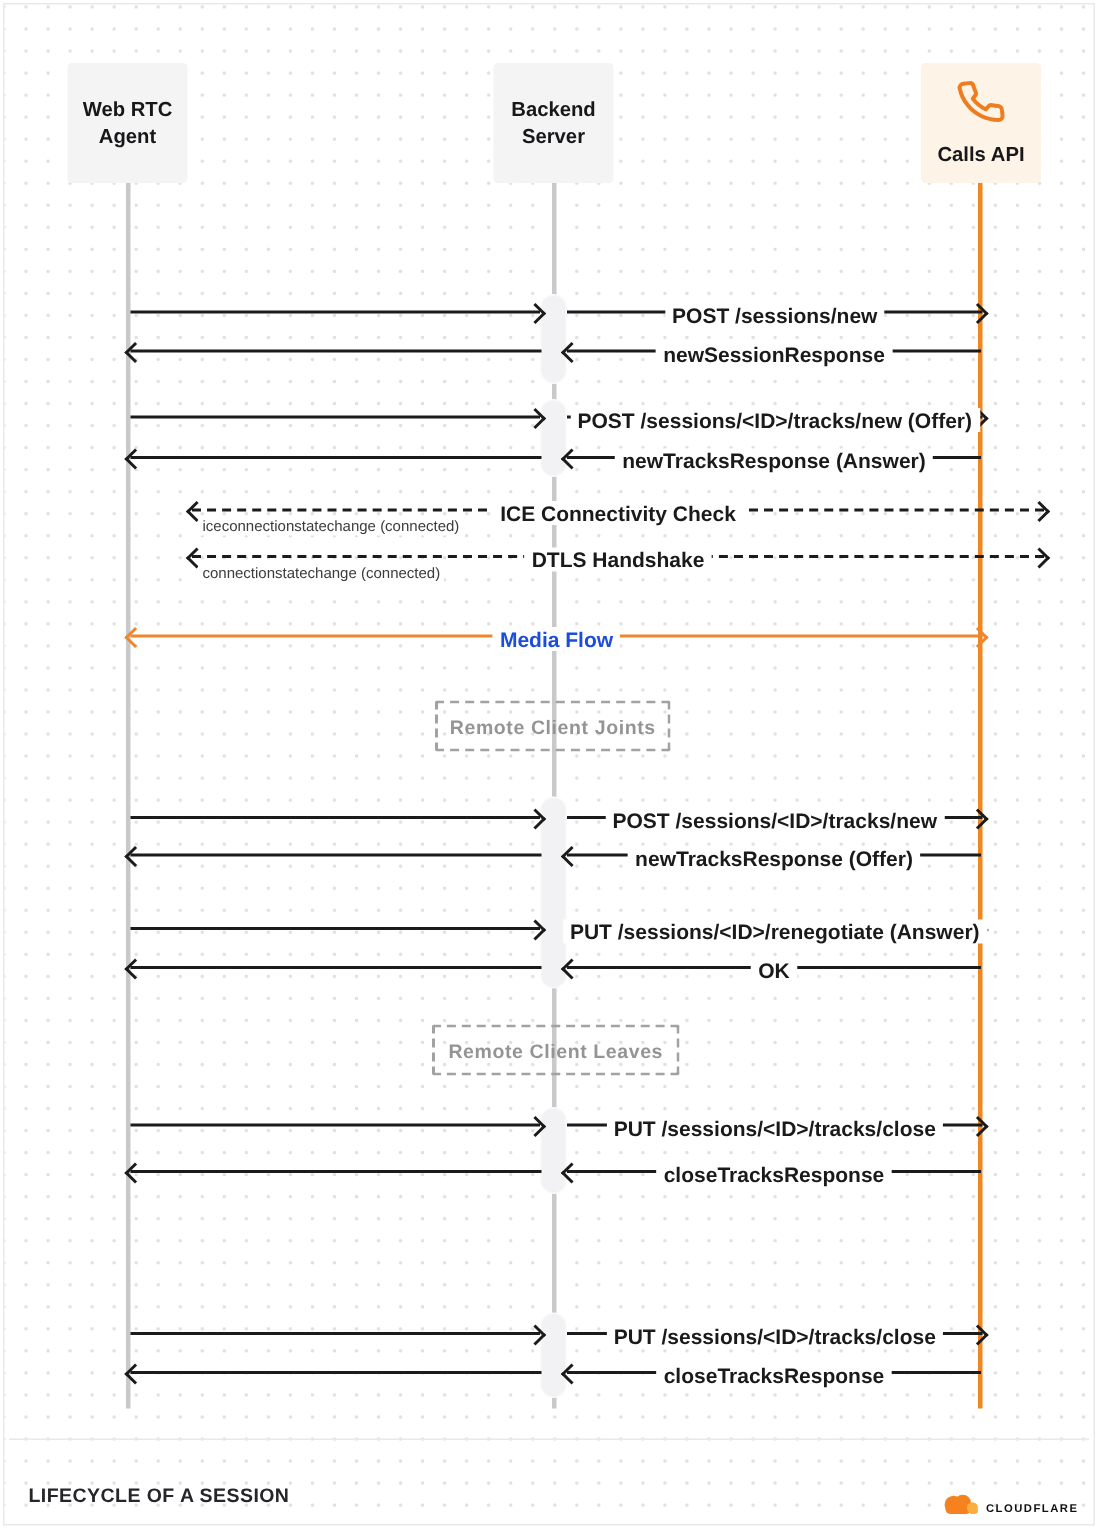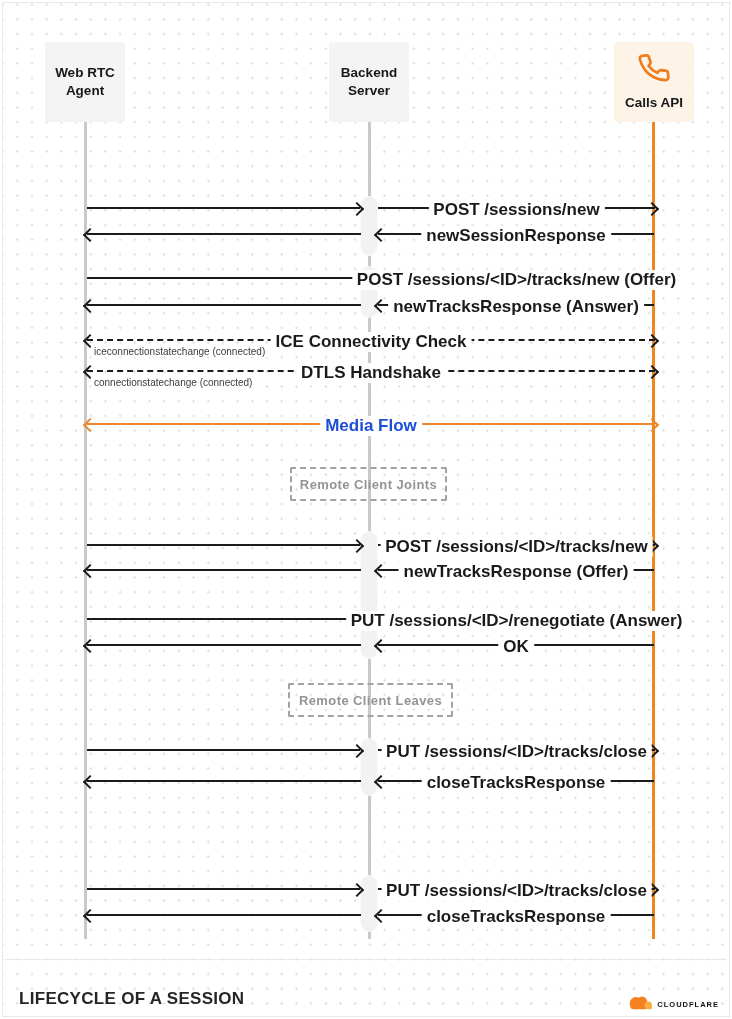--- a/index.html
+++ b/index.html
@@ -24,35 +24,35 @@
   .bar{position:absolute;width:16px;background:#f2f2f4;border-radius:8px;box-shadow:0 0 0 1px #fafafa;}
 
   
   .milestone{position:absolute;height:30px;border:2px dashed #a2a2a2;border-radius:2px;
              display:flex;align-items:center;justify-content:center;
              font-weight:600;font-size:13px;letter-spacing:.4px;color:#949494;white-space:nowrap;}
 
   
   .msg{position:absolute;left:0;width:732px;height:0;}
   .seg{position:absolute;top:-1px;height:0;border-top:2.5px solid #1b1b1b;}
-  .dash .seg{border-top-style:dashed;}
+  .dash .seg{border-top-style:dashed;margin-left:41px;}
   .media .seg{border-top-color:#ed862c;}
   .ah{position:absolute;width:8px;height:8px;border-top:2.5px solid #1b1b1b;border-right:2.5px solid #1b1b1b;top:-5px;}
   .ah.r{right:-2px;transform:rotate(45deg);}
   .ah.l{left:-2px;transform:rotate(-135deg);}
   .media .ah{border-top-color:#ed862c;border-right-color:#ed862c;}
   .mlabel{position:absolute;left:50%;top:1px;transform:translate(-50%,-50%);
-          background:#fff;padding:0 5px;font-weight:bold;font-size:17px;color:#1a1a1a;white-space:nowrap;}
+          background:#fff;padding:0 5px;font-weight:bold;font-size:14px;color:#1a1a1a;white-space:nowrap;}
   .media .mlabel{color:#1d4ed8;}
   .sublabel{position:absolute;left:4px;top:5px;font-size:10px;color:#3c3c3c;background:#fff;
             padding:0 3px;white-space:nowrap;font-weight:400;}
 
   
   .footer-divider{position:absolute;left:3px;right:3px;top:956px;height:1px;background:#e8e8e8;}
-  .diagram-title{position:absolute;left:16px;top:986px;font-size:17px;font-weight:bold;
+  .diagram-title{position:absolute;left:16px;top:986px;font-size:13px;font-weight:bold;
                  letter-spacing:.3px;color:#26262a;}
   .logo{position:absolute;right:10px;top:991px;display:flex;align-items:center;gap:3px;}
   .wordmark{font-size:7.5px;font-weight:bold;letter-spacing:1px;color:#111;}
 </style>
 </head>
 <body>
 
 <div class="stage">
   <div class="card">
 

